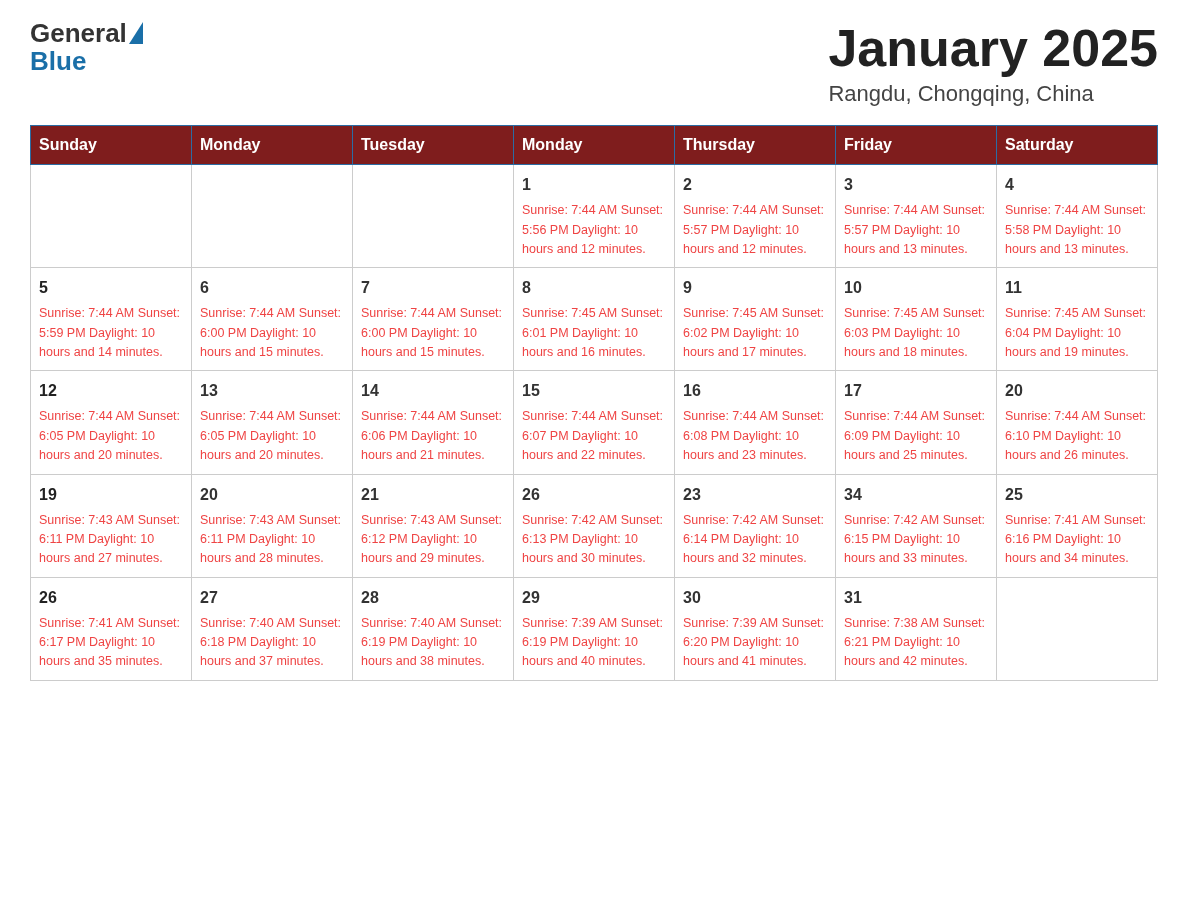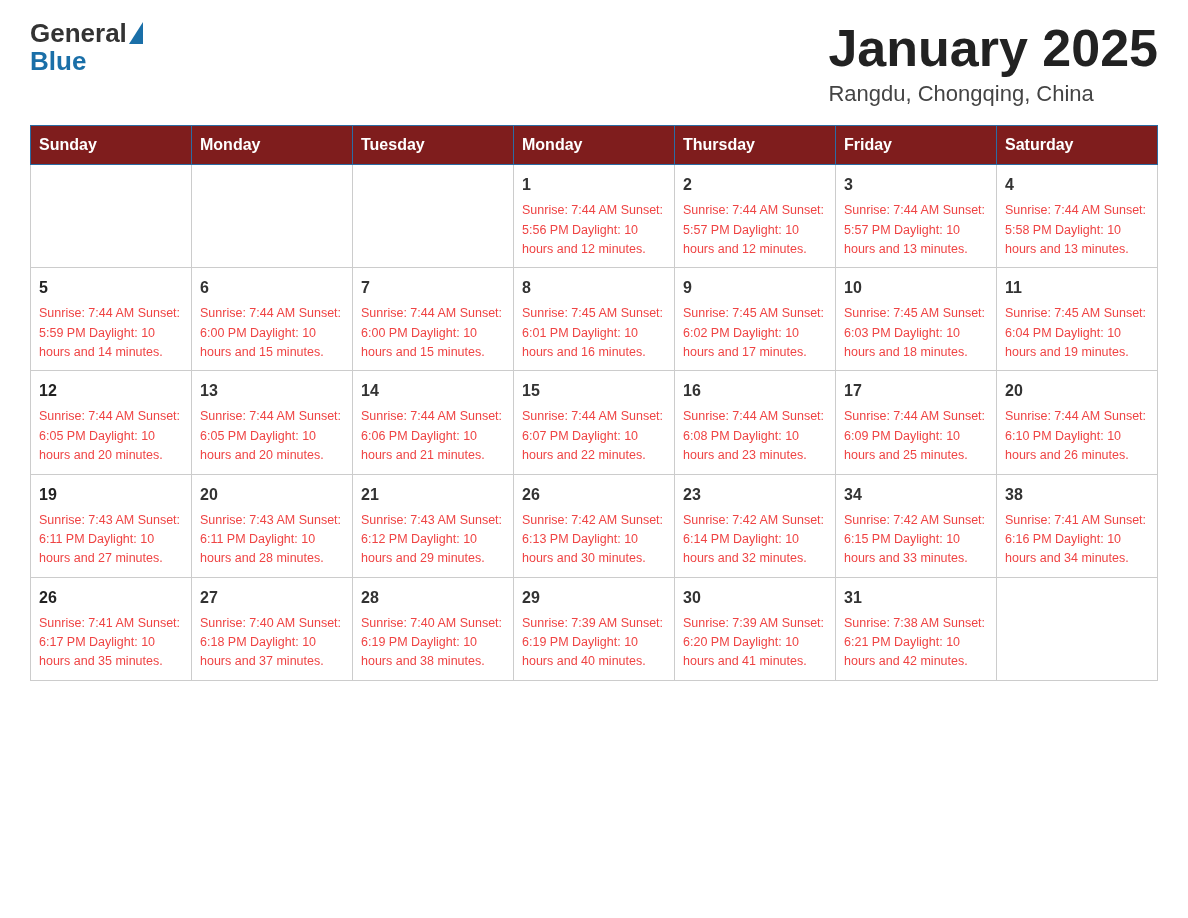--- a/index.html
+++ b/index.html
@@ -300,21 +300,21 @@
 and 32 minutes.</div>
         </td>
         <td>
           <span class="day-num">34</span>
           <div class="day-info">Sunrise: 7:42 AM
 Sunset: 6:15 PM
 Daylight: 10 hours
 and 33 minutes.</div>
         </td>
         <td>
-          <span class="day-num">38</span>
+          <span class="day-num">25</span>
           <div class="day-info">Sunrise: 7:41 AM
 Sunset: 6:16 PM
 Daylight: 10 hours
 and 34 minutes.</div>
         </td>
       </tr>
       <tr>
         <td>
           <span class="day-num">26</span>
           <div class="day-info">Sunrise: 7:41 AM

